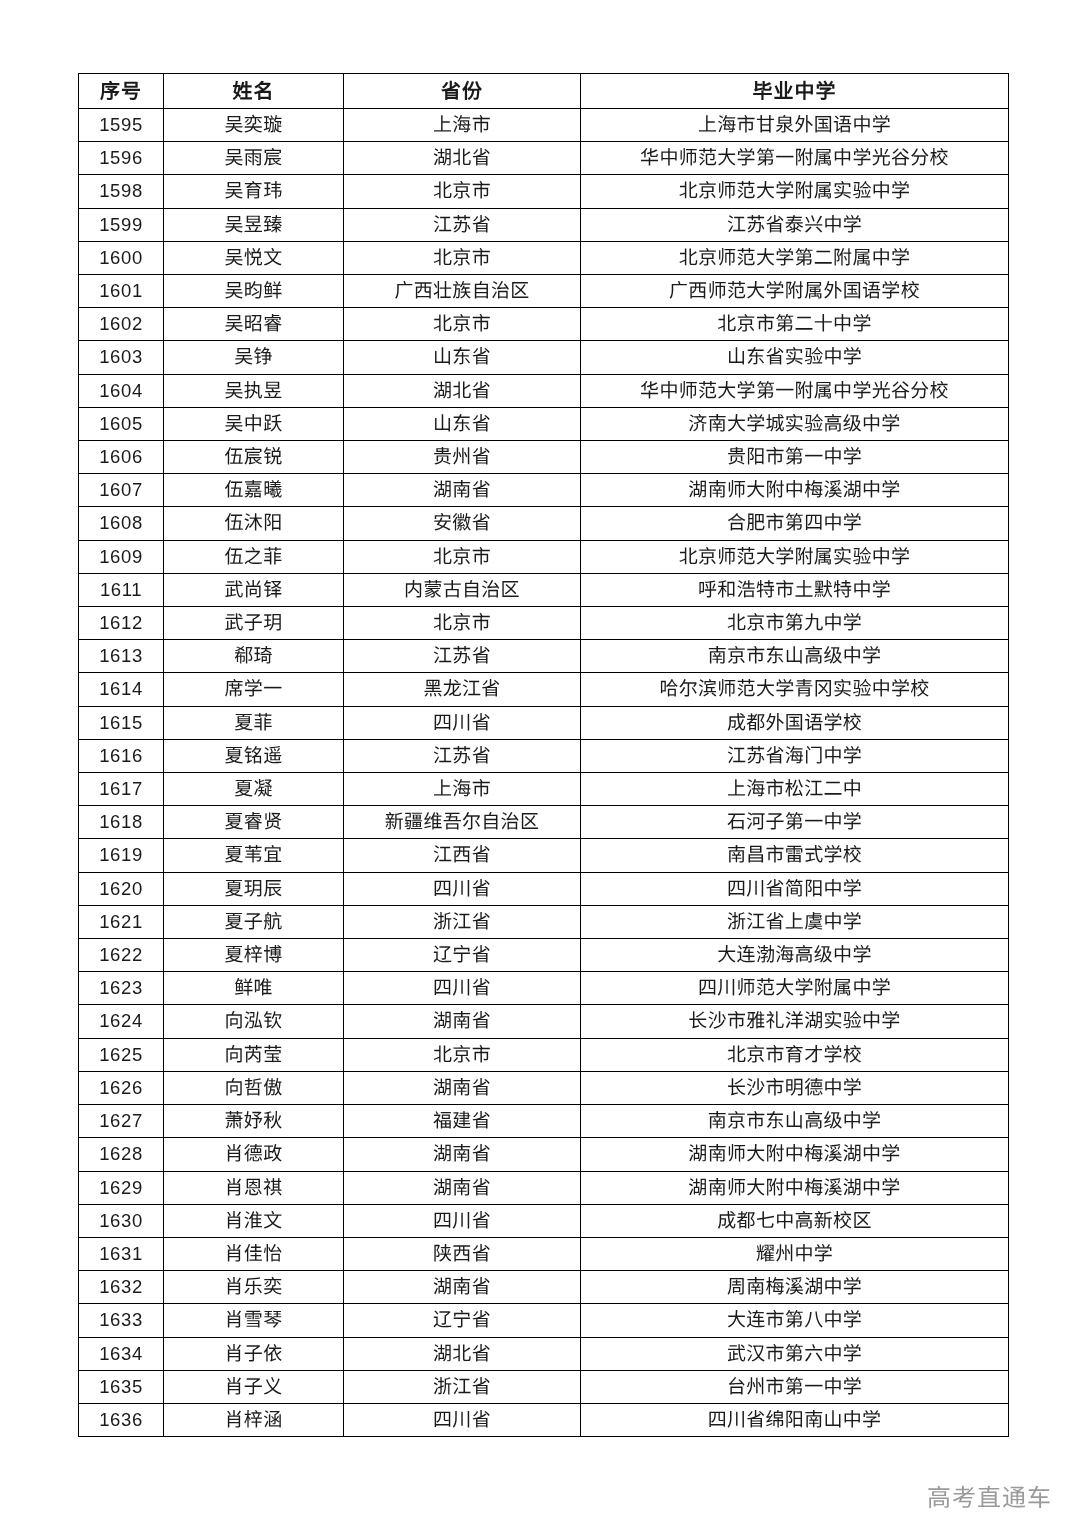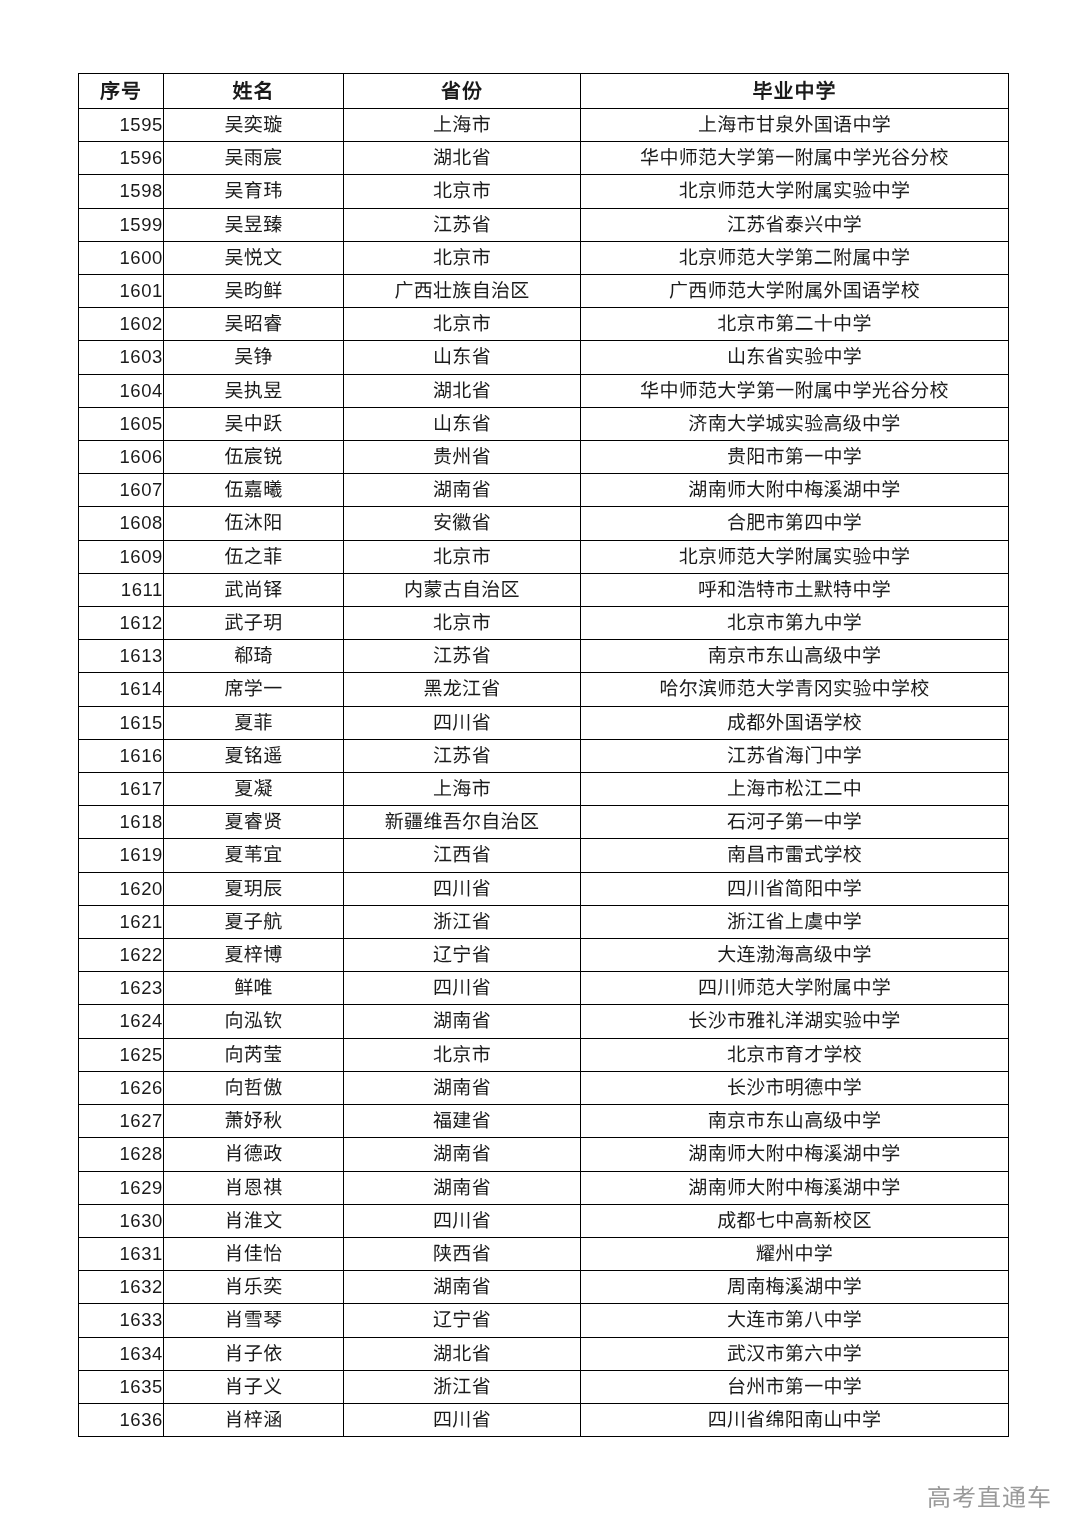--- a/index.html
+++ b/index.html
@@ -68,21 +68,20 @@
 
   table.roster tbody td {
     font-weight: normal;
     font-size: 19px;
     letter-spacing: 0.3px;
   }
 
   table.roster tbody td.idx {
     font-size: 18.5px;
     letter-spacing: 0.6px;
-    text-align: right;
   }
 
   table.roster tbody td.school {
     font-size: 19px;
   }
 
   .watermark {
     position: absolute;
     right: 28px;
     top: 1478px;

